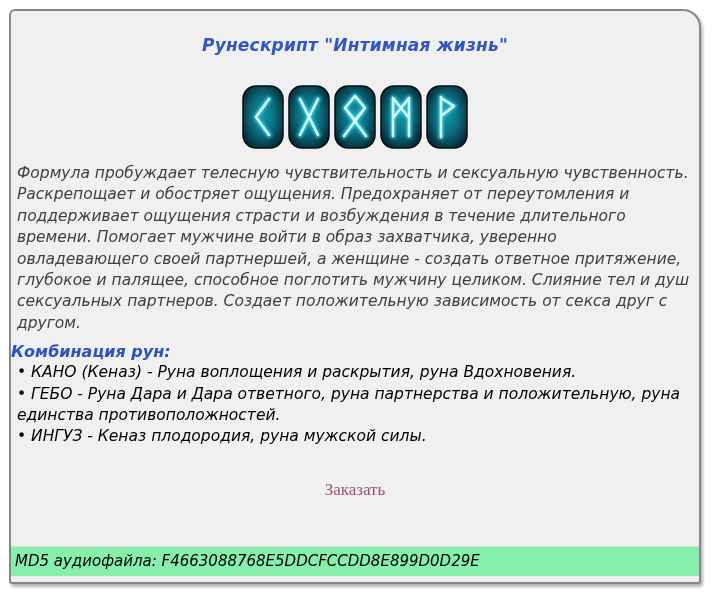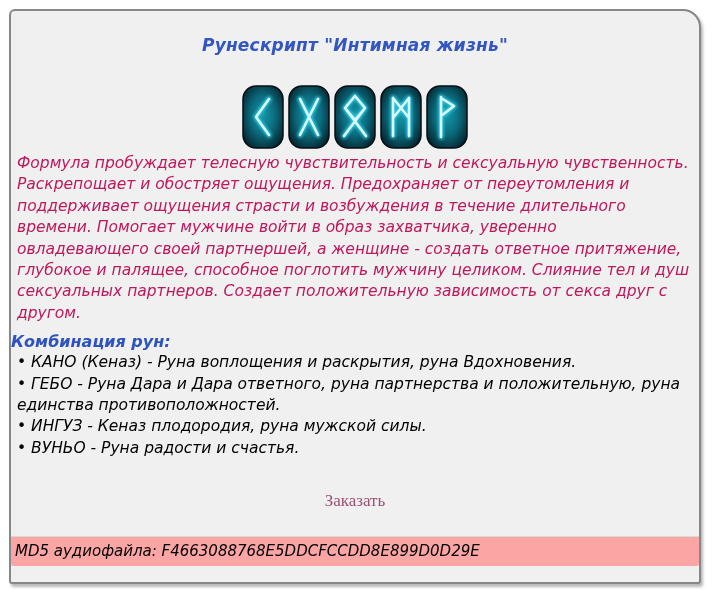--- a/index.html
+++ b/index.html
@@ -17,41 +17,41 @@
   .title{
     margin:24px 10px 0 10px;text-align:center;
     font-style:italic;font-weight:bold;font-size:17px;
     color:#3257c1;letter-spacing:0.2px;
   }
   .runes-row{
     display:flex;justify-content:center;gap:4px;margin-top:30px;
   }
   .rune-tile{width:42px;height:64px;display:block;}
   .desc{
-    margin:4px 8px 0 0;padding-left:6px;
-    font-style:italic;font-size:15.5px;line-height:21.4px;color:#be185d;
+    margin:14px 8px 0 0;padding-left:6px;
+    font-style:italic;font-size:15.5px;line-height:21.4px;color:#404040;
   }
   .combo-heading{
     margin:8px 0 1px 0;
     font-style:italic;font-weight:bold;font-size:16px;color:#2d53c0;
   }
   .bullet{
     padding-left:6px;padding-right:8px;
     font-style:italic;font-size:15.5px;line-height:21.4px;color:#000;
   }
   .order-wrap{text-align:center;margin-top:32px;}
   .order-link{
     font-family:"Liberation Serif","DejaVu Serif",serif;
     font-size:17px;color:#9b4f72;text-decoration:none;cursor:pointer;
   }
   .md5-bar{
-    position:absolute;left:0;right:0;bottom:16px;
+    position:absolute;left:0;right:0;bottom:6px;
     border-top:1px solid #d8d8d8;
     padding:5px 4px 6px 4px;
-    font-style:italic;font-size:15px;color:#000;background:#fca5a5;
+    font-style:italic;font-size:15px;color:#000;background:#86efac;
     border-radius:0 0 2px 2px;
   }
   svg .crisp{fill:none;stroke:#d8faff;stroke-width:2.6;stroke-linecap:round;stroke-linejoin:round;}
   svg .glow{fill:none;stroke:#35d5ec;stroke-width:5.5;stroke-linecap:round;stroke-linejoin:round;opacity:0.8;}
 </style>
 </head>
 <body>
 
 <svg width="0" height="0" style="position:absolute">
   <defs>
@@ -99,21 +99,20 @@
     </svg>
   </div>
 
   <div class="desc">Формула пробуждает телесную чувствительность и сексуальную чувственность. Раскрепощает и обостряет ощущения. Предохраняет от переутомления и поддерживает ощущения страсти и возбуждения в течение длительного времени. Помогает мужчине войти в образ захватчика, уверенно овладевающего своей партнершей, а женщине - создать ответное притяжение, глубокое и палящее, способное поглотить мужчину целиком. Слияние тел и душ сексуальных партнеров. Создает положительную зависимость от секса друг с другом.</div>
 
   <div class="combo-heading">Комбинация рун:</div>
 
   <div class="bullet">• КАНО (Кеназ) - Руна воплощения и раскрытия, руна Вдохновения.</div>
   <div class="bullet">• ГЕБО - Руна Дара и Дара ответного, руна партнерства и положительную, руна единства противоположностей.</div>
   <div class="bullet">• ИНГУЗ - Кеназ плодородия, руна мужской силы.</div>
-  <div class="bullet">• ВУНЬО - Руна радости и счастья.</div>
 
   <div class="order-wrap">
     <a class="order-link" href="#">Заказать</a>
   </div>
 
   <div class="md5-bar">MD5 аудиофайла: F4663088768E5DDCFCCDD8E899D0D29E</div>
 
 </div>
 
 </body></html>

